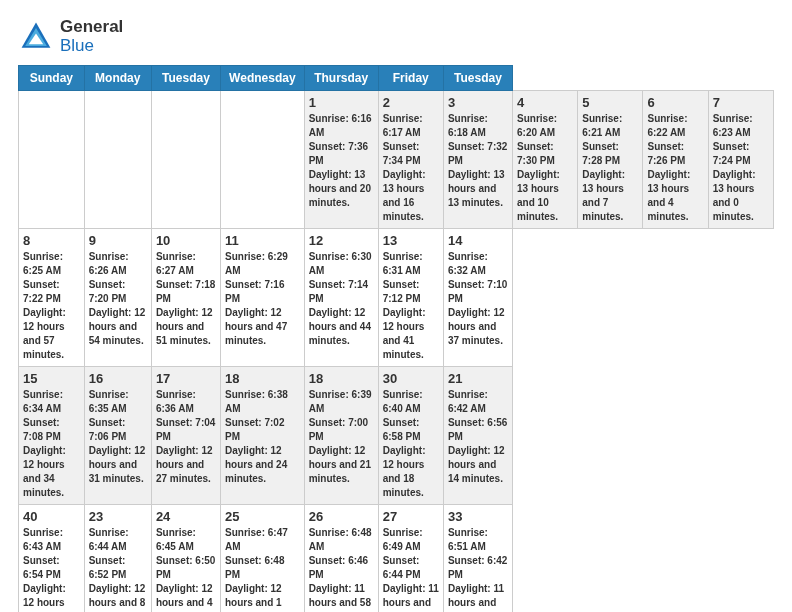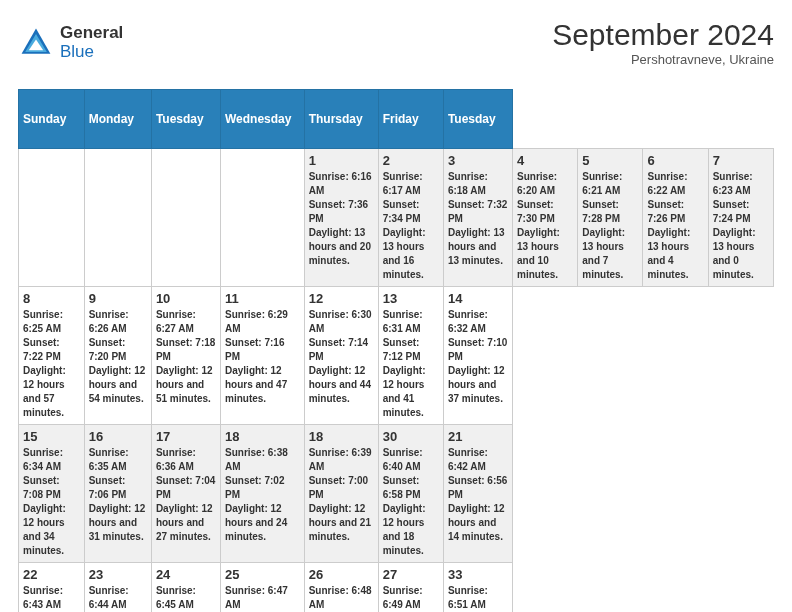--- a/index.html
+++ b/index.html
@@ -13,22 +13,22 @@
     .page {
       width: 792px;
       height: 612px;
       padding: 18px 18px 12px 18px;
       display: flex;
       flex-direction: column;
     }
     .header {
       display: flex;
       justify-content: space-between;
-      align-items: center;
-      margin-bottom: 22px;
+      align-items: flex-start;
+      margin-bottom: 10px;
     }
     .logo {
       display: flex;
       align-items: center;
       gap: 6px;
     }
     .logo-text {
       display: flex;
       flex-direction: column;
       line-height: 1.1;
@@ -64,22 +64,22 @@
       border-collapse: collapse;
       flex: 1;
     }
     .calendar thead tr {
       background: #2980b9;
     }
     .calendar thead th {
       color: #fff;
       font-size: 12px;
       font-weight: bold;
-      padding: 22px 4px;
-      text-align: left;
+      padding: 5px 4px;
+      text-align: center;
       border: 1px solid #2472a4;
     }
     .calendar tbody tr {
       vertical-align: top;
     }
     .calendar tbody tr:nth-child(odd) {
       background: #f0f0f0;
     }
     .calendar tbody tr:nth-child(even) {
       background: #fff;
@@ -119,24 +119,20 @@
       <svg class="logo-icon" viewBox="0 0 40 40">
         <polygon points="20,4 36,32 4,32" fill="#1a6fbb"></polygon>
         <polygon points="20,10 32,30 8,30" fill="#4aabde"></polygon>
         <polygon points="20,16 28,28 12,28" fill="#fff"></polygon>
       </svg>
       <div class="logo-text">
         <span class="logo-general">General</span>
         <span class="logo-blue">Blue</span>
       </div>
     </div>
-    <div class="title-block">
-      <div class="month-title">September 2024</div>
-      <div class="location">Pershotravneve, Ukraine</div>
-    </div>
   </div>
 
   <table class="calendar">
     <thead>
       <tr>
         <th>Sunday</th>
         <th>Monday</th>
         <th>Tuesday</th>
         <th>Wednesday</th>
         <th>Thursday</th>
@@ -234,21 +230,21 @@
             <span class="day-num">30</span>
             <div class="day-info">Sunrise: 6:40 AM<br>Sunset: 6:58 PM<br>Daylight: 12 hours and 18 minutes.</div>
           </td>
           <td>
             <span class="day-num">21</span>
             <div class="day-info">Sunrise: 6:42 AM<br>Sunset: 6:56 PM<br>Daylight: 12 hours and 14 minutes.</div>
           </td>
         </tr>
         <tr>
           <td>
-            <span class="day-num">22</span>
+            <span class="day-num">40</span>
             <div class="day-info">Sunrise: 6:43 AM<br>Sunset: 6:54 PM<br>Daylight: 12 hours and 11 minutes.</div>
           </td>
           <td>
             <span class="day-num">23</span>
             <div class="day-info">Sunrise: 6:44 AM<br>Sunset: 6:52 PM<br>Daylight: 12 hours and 8 minutes.</div>
           </td>
           <td>
             <span class="day-num">24</span>
             <div class="day-info">Sunrise: 6:45 AM<br>Sunset: 6:50 PM<br>Daylight: 12 hours and 4 minutes.</div>
           </td>

